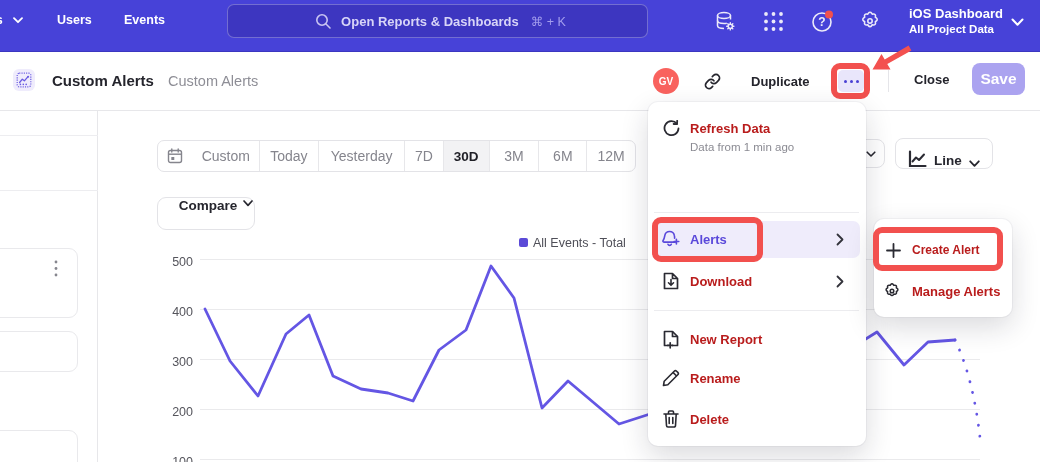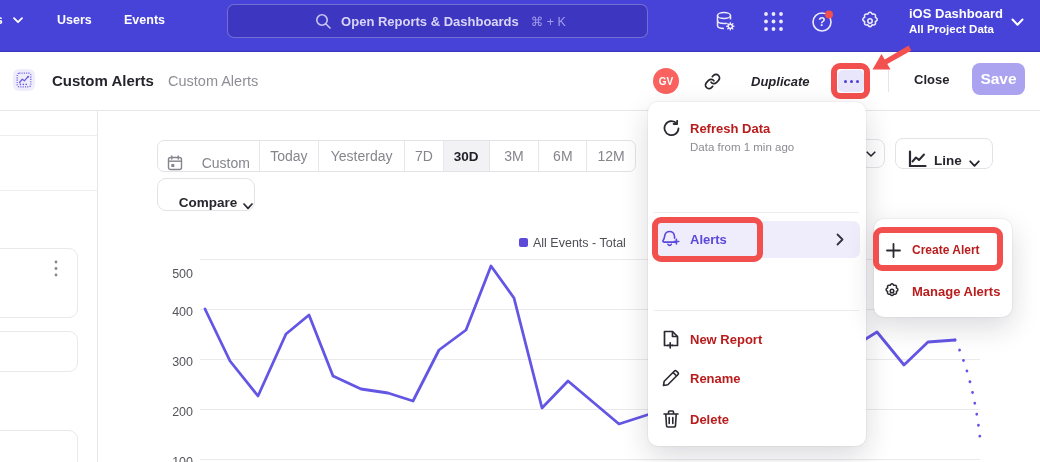--- a/index.html
+++ b/index.html
@@ -23,21 +23,21 @@
   #saveb { left:972px; top:63px; width:53px; height:32px; background:#aba3f0; border-radius:8px; color:#fff; font-size:15.5px; font-weight:600; display:flex; align-items:center; justify-content:center; }
   
   #sidebar { left:0; top:111px; width:98px; height:351px; background:#fff; border-right:1px solid #e7e7ea; }
   .sline { left:0; width:98px; height:1px; background:#ededf0; }
   .scard { left:-30px; width:108px; background:#fff; border:1px solid #e9e9ec; border-radius:9px; }
   
   #segctl { left:157px; top:140px; width:479px; height:32px; border:1px solid #e3e3e7; border-radius:7px; background:#fff; display:flex; align-items:stretch; }
   .seg { display:flex; align-items:center; justify-content:center; font-size:14px; color:#85858d; border-right:1px solid #e7e7ea; }
   .seg:last-child { border-right:none; }
   .segsel { background:#f2f2f4; color:#1f1f26; font-weight:700; font-size:13.5px; }
-  #compare { left:157px; top:178px; width:98px; height:33px; border:1px solid #e3e3e7; border-radius:9px; display:flex; align-items:flex-end; justify-content:center; gap:6px; font-size:13.5px; font-weight:700; color:#26262e;padding-left:20px; }
+  #compare { left:157px; top:197px; width:98px; height:33px; border:1px solid #e3e3e7; border-radius:9px; display:flex; align-items:flex-start; justify-content:center; gap:6px; font-size:13.5px; font-weight:700; color:#26262e;padding-left:20px; }
   #linebtn { left:895px; top:138px; width:98px; height:31px; border:1px solid #e3e3e7; border-radius:8px; display:flex; align-items:flex-end; justify-content:center; gap:7px; font-size:13.5px; font-weight:700; color:#26262e; background:#fff; }
   #hiddendd { left:845px; top:139px; width:40px; height:29px; border:1px solid #e3e3e7; border-radius:8px; background:#fff; }
   
   .ylab { position:absolute; width:30px; text-align:right; font-size:12.5px; color:#55555c; }
   .gline { position:absolute; left:200px; width:780px; height:1px; background:#eaeaec; }
   
   .menu { background:#fff; border-radius:10px; box-shadow:0 0 0 1px rgba(30,30,60,.04), 0 10px 28px rgba(25,25,45,.16); }
   .mi { position:absolute; left:0; width:100%; display:flex; align-items:center; }
   .mi .ic { position:absolute; left:14px; width:18px; height:18px; display:flex; align-items:center; justify-content:center; }
   .mi .lb { position:absolute; left:42px; font-size:13px; font-weight:600; color:#b91c1c; white-space:nowrap; }
@@ -119,21 +119,21 @@
 </div>
 <span class="abs dk" style="left:52px; top:72px; font-size:15px; font-weight:700;">Custom Alerts</span>
 <span class="abs gry" style="left:168px; top:73px; font-size:14.5px;">Custom Alerts</span>
 <div id="avatar" class="abs">GV</div>
 <svg class="abs" style="left:704px; top:73px;" width="17" height="17" viewBox="0 0 24 24">
   <g fill="none" stroke="#26262e" stroke-width="2.4" stroke-linecap="round" stroke-linejoin="round">
     <path d="M10 13a5 5 0 0 0 7.54.54l3-3a5 5 0 0 0-7.07-7.07l-1.72 1.71"></path>
     <path d="M14 11a5 5 0 0 0-7.54-.54l-3 3a5 5 0 0 0 7.07 7.07l1.71-1.71"></path>
   </g>
 </svg>
-<span class="abs dk" style="left:751px; top:74px; font-size:13px; font-weight:600;font-style:italic;">Duplicate</span>
+<span class="abs dk" style="left:751px; top:74px; font-size:13px; font-weight:600;">Duplicate</span>
 <div id="dots3" class="abs">
     <i></i>
     <i></i>
     <i></i>
   </div>
 <div class="abs redbox" style="left:831px; top:63px; width:39px; height:36px; border-width:6px;"></div>
 
 <svg class="abs" style="left:866px; top:40px;" width="62" height="36" viewBox="0 0 62 36">
   <path d="M6.5 29.5 L15.5 14.0 L18.7 19.5 L42.6 5.5 L45.4 10.5 L21.3 24.1 L24.5 29.6 Z" fill="#f3514f"></path>
 </svg>
@@ -146,21 +146,21 @@
 <div class="abs scard" style="top:248px; height:70px;"></div>
 <div class="abs scard" style="top:331px; height:41px;"></div>
 <div class="abs scard" style="top:430px; height:60px;"></div>
 <svg class="abs" style="left:53px; top:259px;" width="6" height="19" viewBox="0 0 6 19">
   <circle cx="3" cy="3" r="1.4" fill="#86868e"></circle>
     <circle cx="3" cy="9.5" r="1.4" fill="#86868e"></circle>
     <circle cx="3" cy="16" r="1.4" fill="#86868e"></circle>
 </svg>
 
 <div id="segctl" class="abs">
-  <div class="seg" style="width:102px; gap:19px;align-items:flex-end;">
+  <div class="seg" style="width:102px; gap:19px;">
     <svg width="16" height="16" viewBox="0 0 16 16">
         <g fill="none" stroke="#85858d" stroke-width="1.4">
           <rect x="1.5" y="2.5" width="13" height="12" rx="2"></rect>
           <path d="M1.5 6.2 H14.5"></path>
           <path d="M4.8 1 v3 M11.2 1 v3" stroke-linecap="round"></path>
           <rect x="4.3" y="9" width="3" height="3" rx=".5" fill="#85858d" stroke="none"></rect>
         </g>
       </svg>
     <span>Custom</span>
   </div>
@@ -194,21 +194,21 @@
 </div>
 
 <div class="abs" style="left:519px; top:238px; width:9px; height:9px; border-radius:2px; background:#5b4ad7;"></div>
 <span class="abs" style="left:533px; top:236px; font-size:12.5px; color:#4f4f58;">All Events - Total</span>
 
 <div class="gline" style="top:259px;"></div>
 <div class="gline" style="top:309px;"></div>
 <div class="gline" style="top:359px;"></div>
 <div class="gline" style="top:409px;"></div>
 <div class="gline" style="top:459px;"></div>
-<div class="ylab" style="left:163px; top:255px;margin-top:12px;">500</div>
+<div class="ylab" style="left:163px; top:255px;">500</div>
 <div class="ylab" style="left:163px; top:305px;">400</div>
 <div class="ylab" style="left:163px; top:355px;">300</div>
 <div class="ylab" style="left:163px; top:405px;">200</div>
 <div class="ylab" style="left:163px; top:455px;">100</div>
 
 <svg class="abs" style="left:0; top:0;" width="1040" height="462" viewBox="0 0 1040 462" pointer-events="none">
   <polyline points="205,309 230,361 258,396 286,334 309,315 333,376 361,389 388,393 413,401 439,350 466,330 491,266 514,298 542,408 568,381 619,424 650,414 700,438 760,420 820,370 856,345 877,332 904,365 928,342 955,340" fill="none" stroke="#6456e4" stroke-width="2.8" stroke-linejoin="round" stroke-linecap="round"></polyline>
   <path d="M955,340 C 965,360 976,395 981,447" fill="none" stroke="#6456e4" stroke-width="2.8" stroke-linecap="round" stroke-dasharray="0.1 11"></path>
 </svg>
 
@@ -232,20 +232,32 @@
           <path d="M6.3 14.6 a1.9 1.9 0 0 0 3.5 0" fill="none" stroke="#5a48da" stroke-width="1.7" stroke-linecap="round"></path>
           <path d="M15.2 9.2 v5 M12.7 11.7 h5" stroke="#5a48da" stroke-width="1.7" stroke-linecap="round"></path>
         </svg>
     </span>
     <span class="lb" style="color:#5a48da;">Alerts</span>
     <svg class="abs" style="right:22px;" width="8" height="13" viewBox="0 0 8 13">
         <path d="M1.5 1.5 L6.5 6.5 L1.5 11.5" fill="none" stroke="#33333b" stroke-width="1.8" stroke-linecap="round" stroke-linejoin="round"></path>
       </svg>
   </div>
   <div class="abs redbox" style="left:4px; top:115px; width:111px; height:45px; border-width:6px;"></div>
+  <div class="mi" style="top:161px; height:36px;">
+    <span class="ic">
+      <svg width="16" height="18" viewBox="0 0 16 18">
+          <path d="M1.5 1.5 H9.5 L14.5 6.5 V16.5 H1.5 Z M9.5 1.5 V6.5 H14.5" fill="none" stroke="#2a2a32" stroke-width="1.7" stroke-linejoin="round"></path>
+          <path d="M8 7.5 V13 M5.5 10.8 L8 13.3 L10.5 10.8" fill="none" stroke="#2a2a32" stroke-width="1.6" stroke-linecap="round" stroke-linejoin="round"></path>
+        </svg>
+    </span>
+    <span class="lb">Download</span>
+    <svg class="abs" style="right:22px;" width="8" height="13" viewBox="0 0 8 13">
+        <path d="M1.5 1.5 L6.5 6.5 L1.5 11.5" fill="none" stroke="#33333b" stroke-width="1.8" stroke-linecap="round" stroke-linejoin="round"></path>
+      </svg>
+  </div>
   <div class="msep" style="top:208px; left:6px; width:205px;"></div>
   <div class="mi" style="top:219px; height:36px;">
     <span class="ic">
       <svg width="16" height="19" viewBox="0 0 16 19">
           <path d="M5.5 15.5 H1.5 V1.5 H9.5 L14.5 6.5 V15.5 H9" fill="none" stroke="#2a2a32" stroke-width="1.7" stroke-linejoin="round"></path>
           <path d="M9.5 1.5 V6.5 H14.5" fill="none" stroke="#2a2a32" stroke-width="1.7" stroke-linejoin="round"></path>
           <path d="M7.2 12.8 v5 M4.7 15.3 h5" stroke="#2a2a32" stroke-width="1.7" stroke-linecap="round"></path>
         </svg>
     </span>
     <span class="lb">New Report</span>

